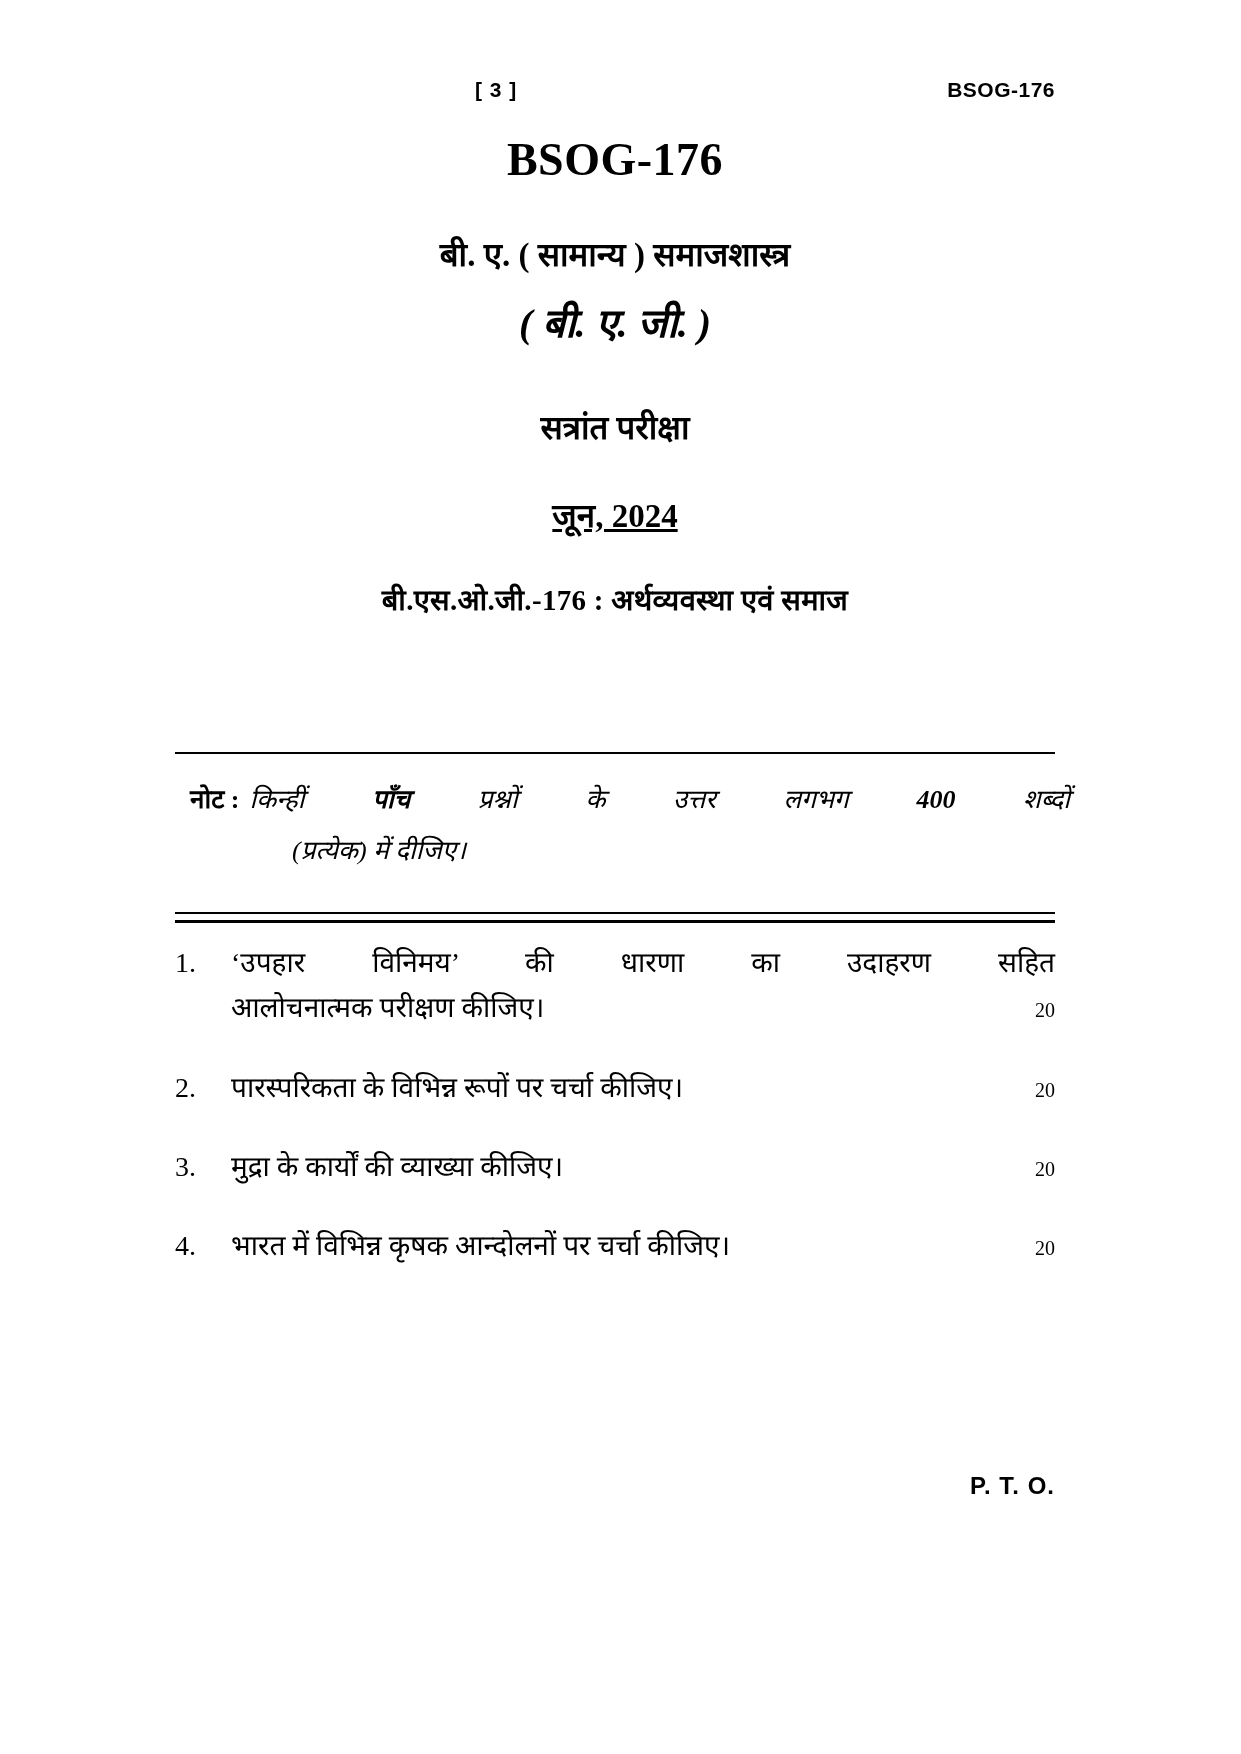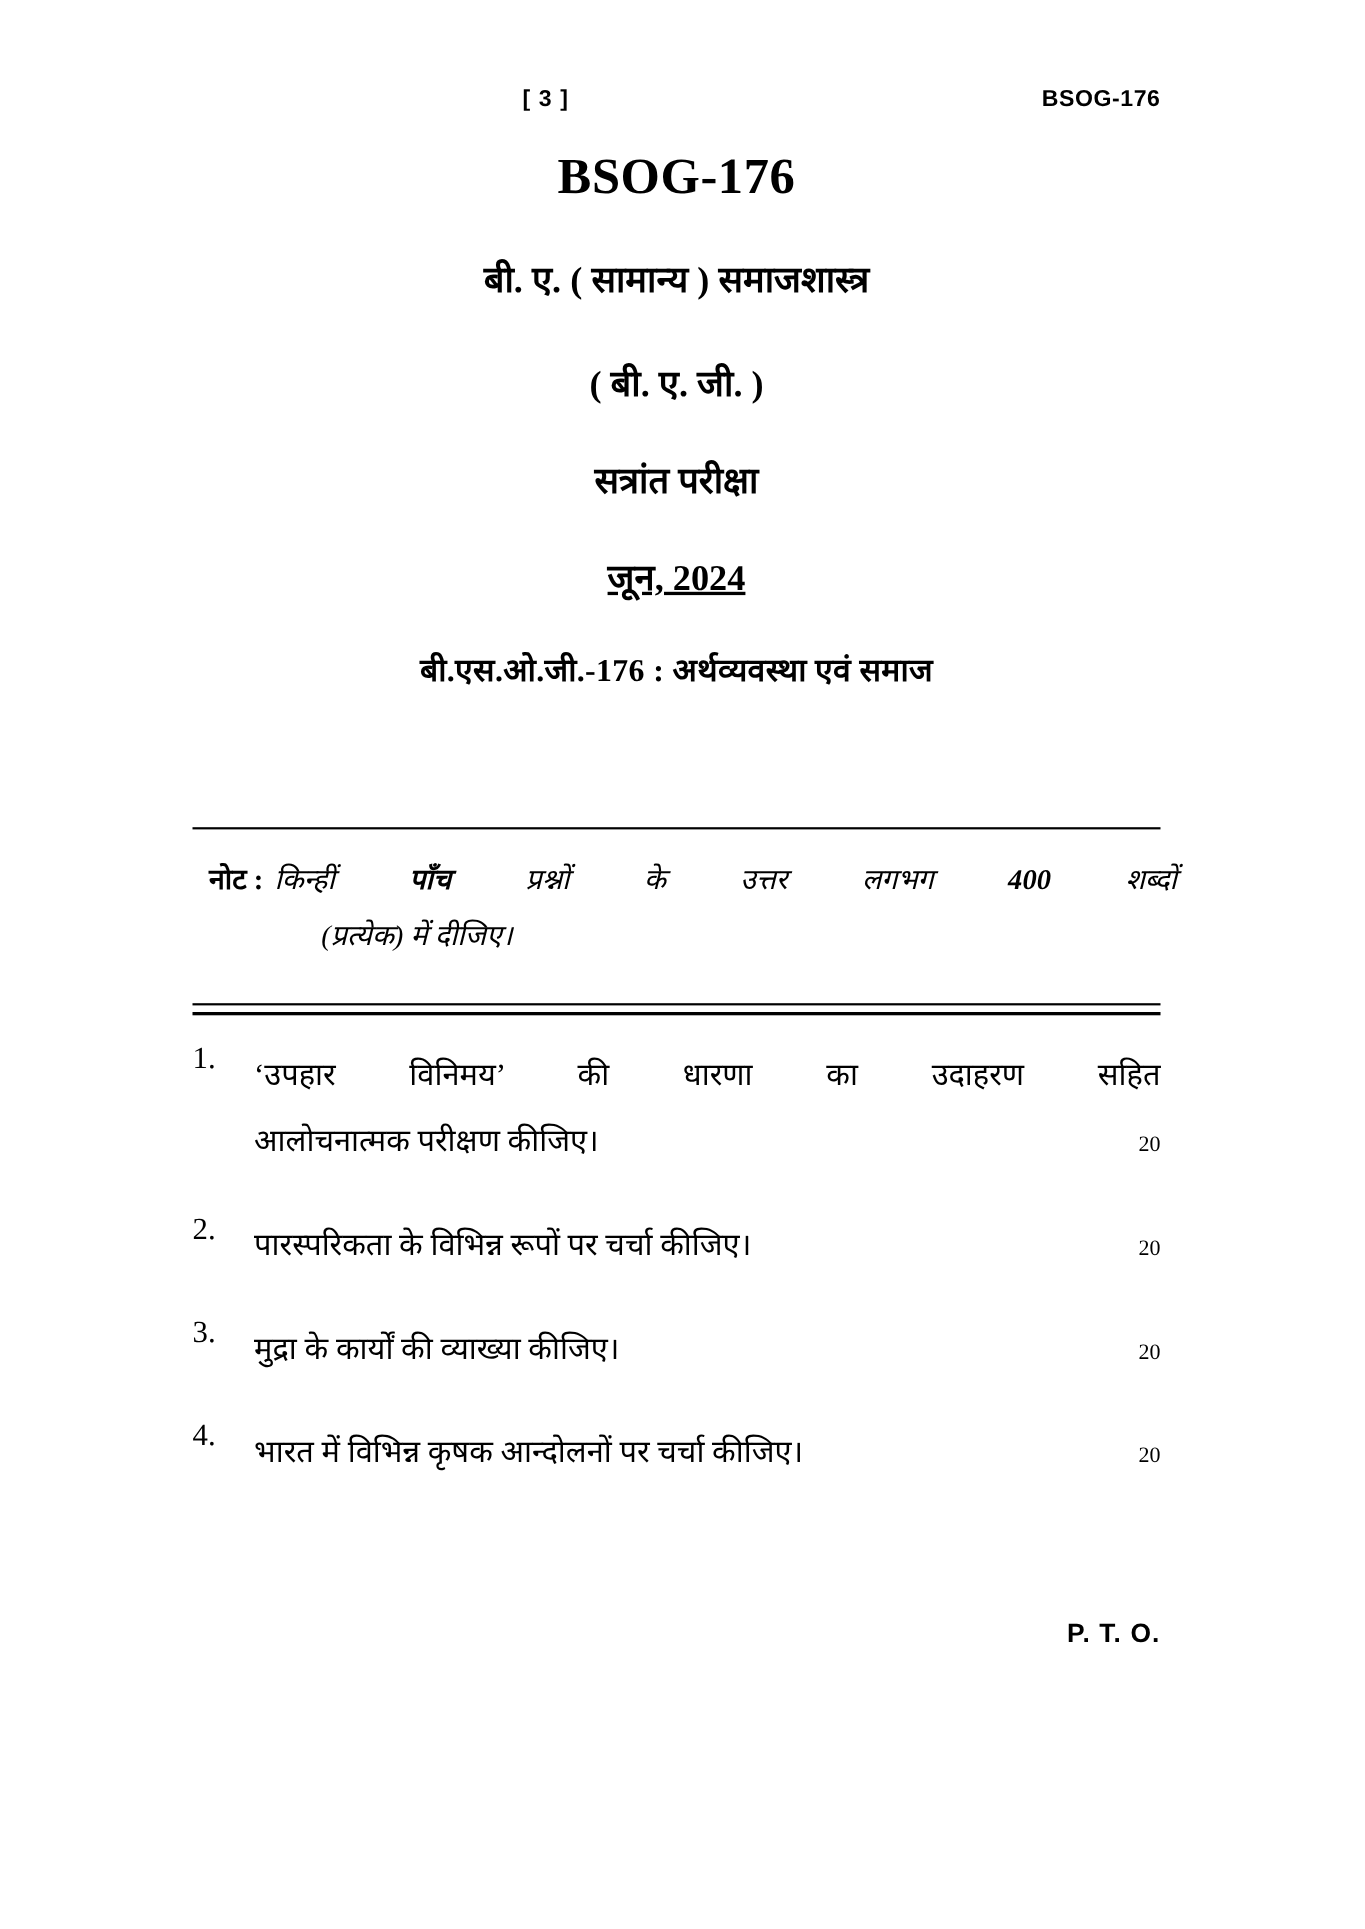--- a/index.html
+++ b/index.html
@@ -64,25 +64,26 @@
     margin: 0 0 46px 0;
     line-height: 1.1;
   }
   .hin {
     font-family: "Liberation Serif", "DejaVu Serif", serif;
     font-weight: bold;
     line-height: 1.45;
   }
   .t-course {
     font-size: 33px;
-    margin-bottom: 48px;
+    margin-bottom: 16px;
   }
   .t-prog {
-    font-size: 33px;
-    margin-bottom: 40px;
+    font-size: 40px;
+    margin-bottom: 52px;
+    font-style: italic;
   }
   .t-exam {
     font-size: 33px;
     margin-bottom: 40px;
     margin-top: 36px;
   }
   .t-date {
     font-size: 33px;
     margin-bottom: 38px;
     text-decoration: underline;
@@ -191,21 +192,20 @@
     font-size: 28px;
     line-height: 1.62;
     font-family: "Liberation Serif", "DejaVu Serif", serif;
   }
   .q-line {
     display: flex;
     align-items: baseline;
   }
   .q-text {
     flex: 1;
-    margin-top: 15px;
   }
   .q-text.justify {
     text-align: justify;
     text-align-last: justify;
   }
   .q-marks {
     width: 60px;
     text-align: right;
     flex: none;
     font-size: 20px;

